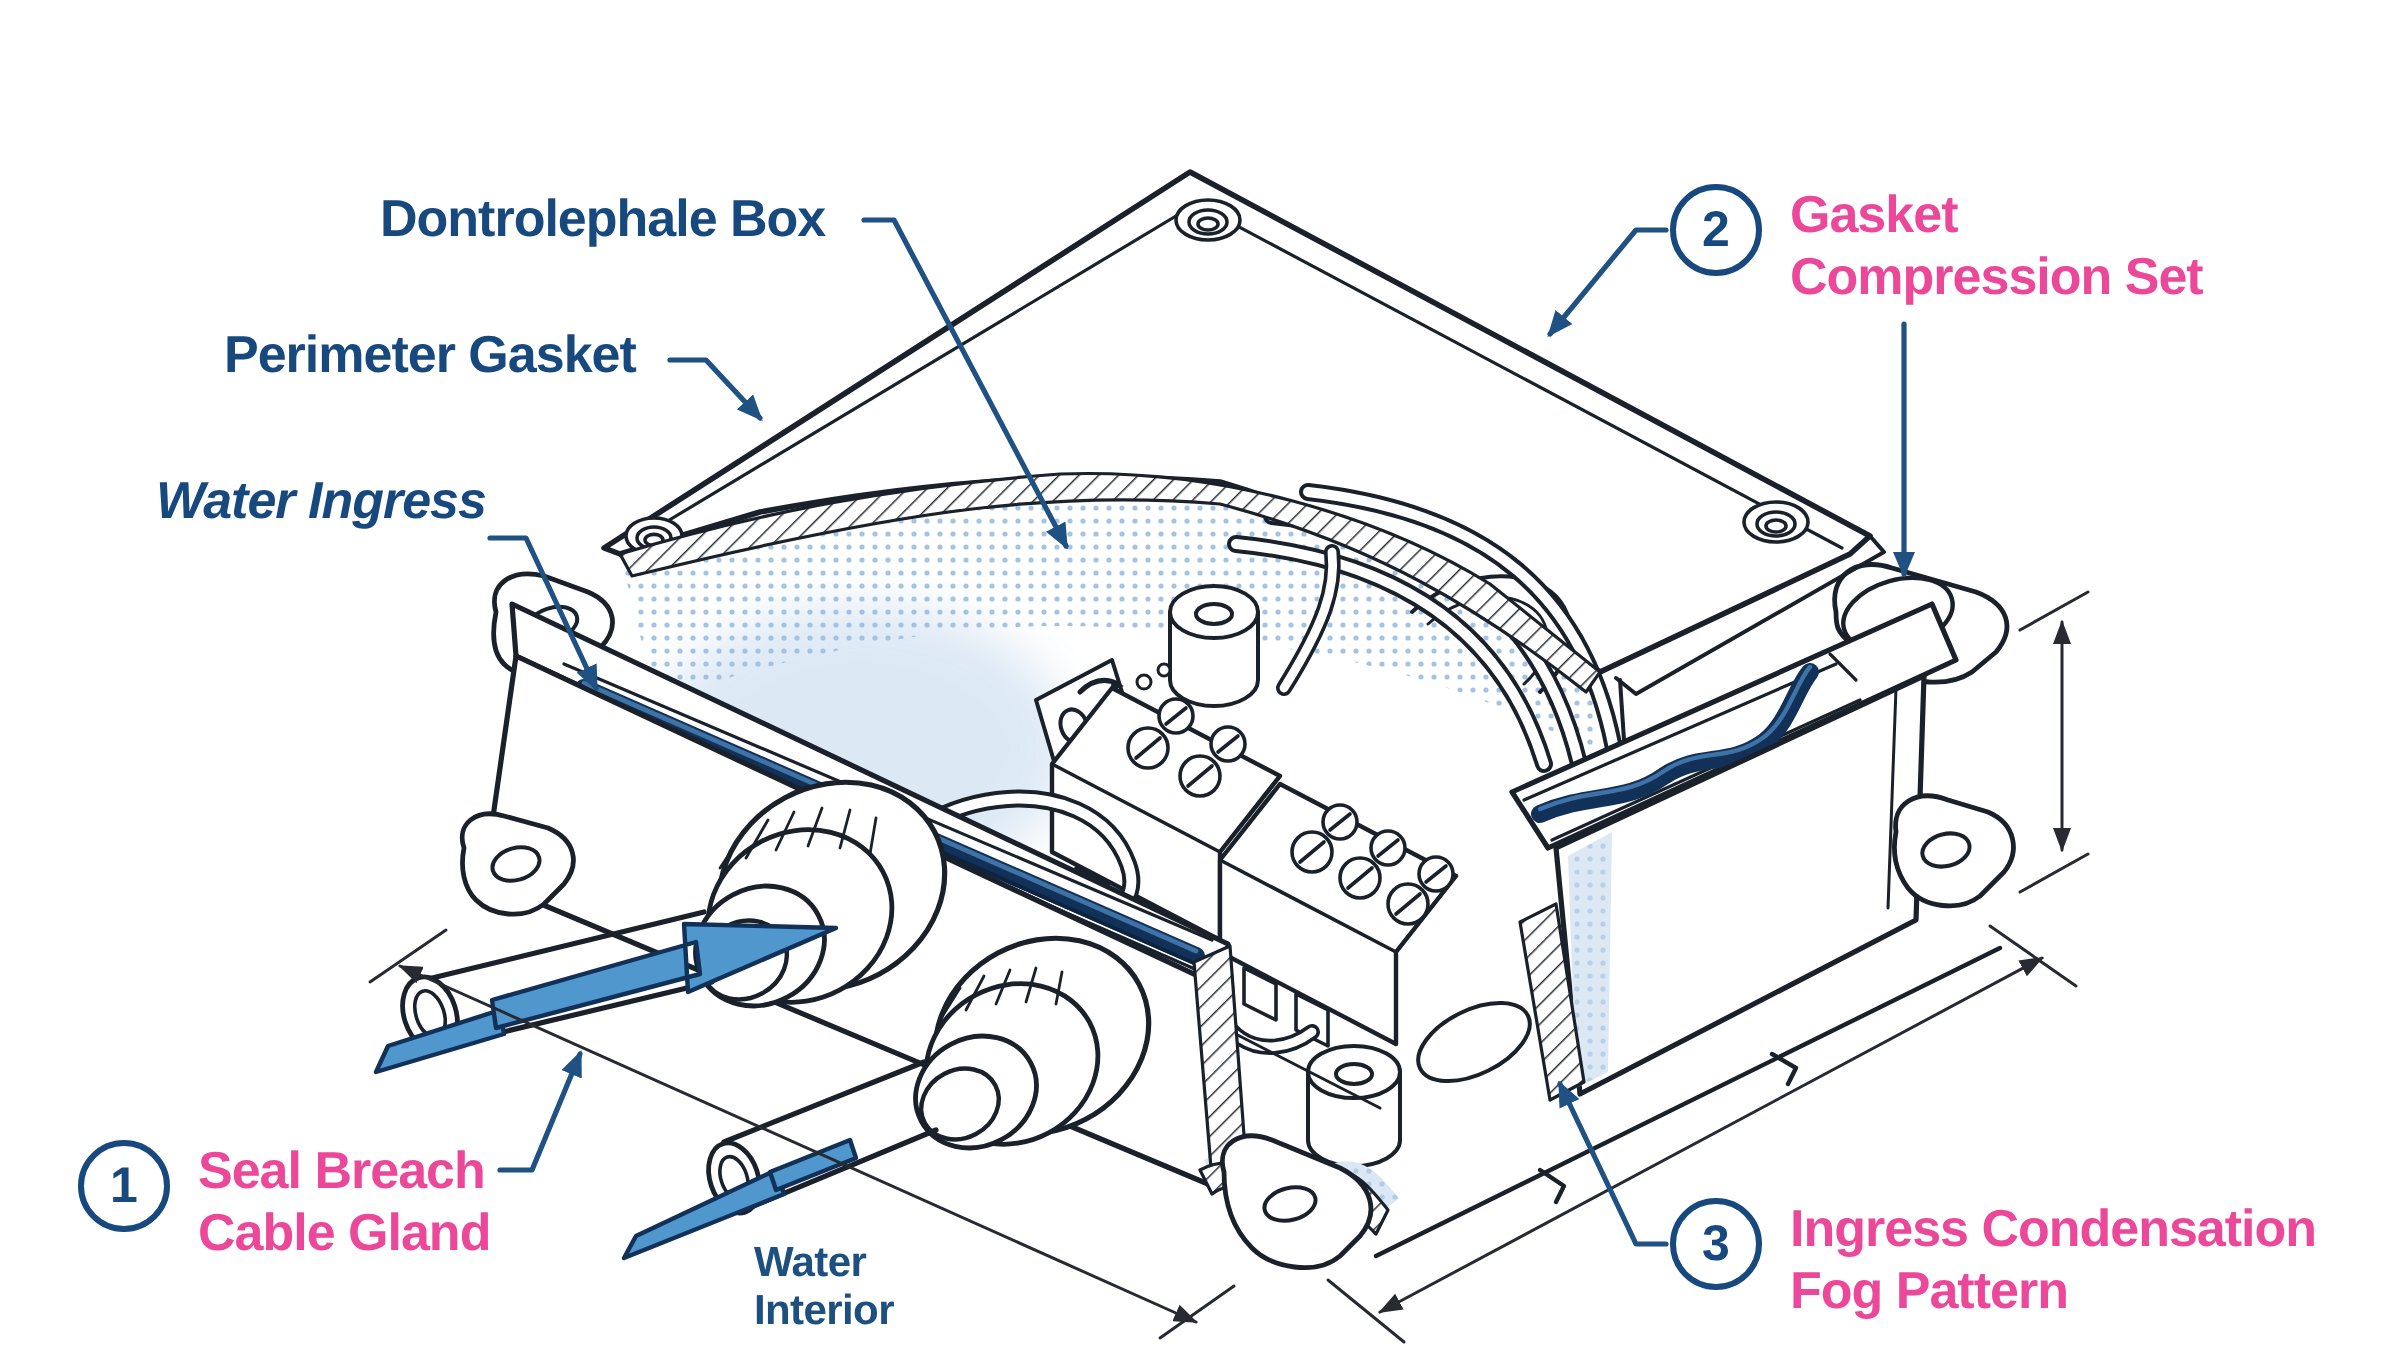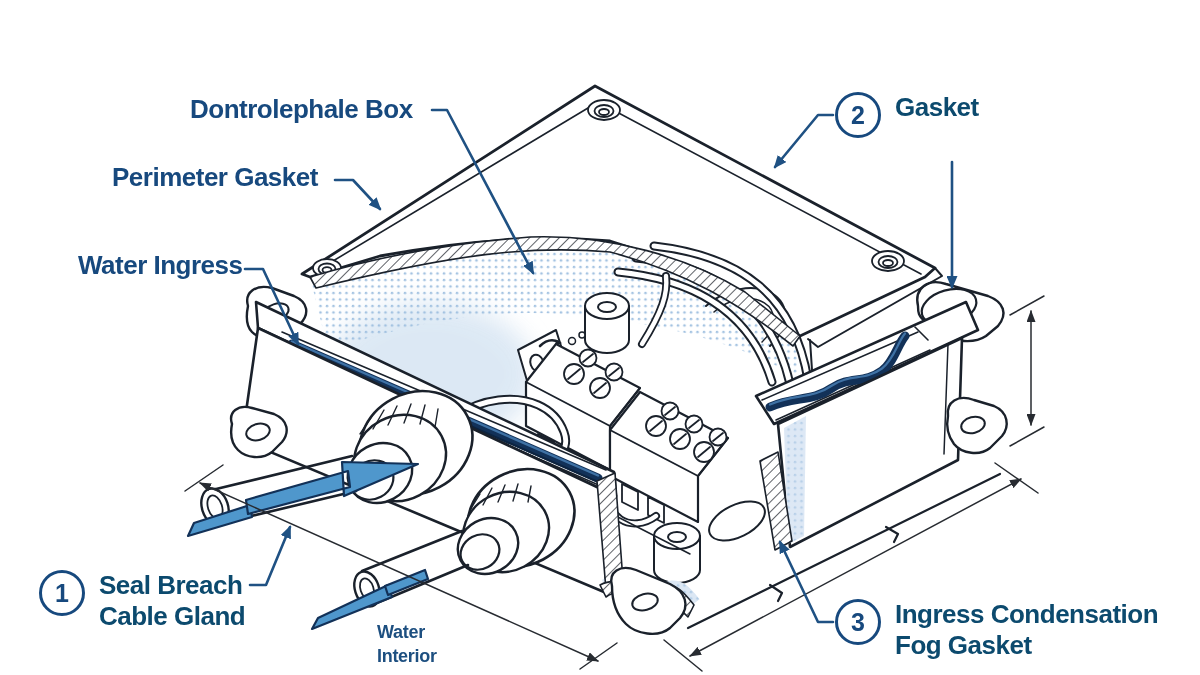--- a/index.html
+++ b/index.html
@@ -5,28 +5,28 @@
   html,body{margin:0;padding:0;background:#fff;}
   #canvas{
     position:relative;width:1200px;height:675px;overflow:hidden;
     background:#ffffff;font-family:"Liberation Sans","DejaVu Sans",sans-serif;margin-top:44px;
   }
   #canvas svg{position:absolute;left:0;top:0;}
   .lbl{
     position:absolute;color:#17497e;font-weight:bold;font-size:26px;
     letter-spacing:-0.5px;line-height:30px;white-space:nowrap;
   }
-  .lbl.small{font-size:18px;font-weight:bold;letter-spacing:-0.3px;line-height:24px;color:#1d4f80;}
+  .lbl.small{font-size:21px;font-weight:bold;letter-spacing:-0.3px;line-height:24px;color:#1d4f80;}
   .callout{position:absolute;display:flex;align-items:flex-start;gap:14px;}
   .badge{
     width:40px;height:40px;border:3px solid #17497e;border-radius:50%;
     display:flex;align-items:center;justify-content:center;
     color:#17497e;font-weight:bold;font-size:25px;flex:0 0 auto;background:#fff;
   }
-  .ctext{color:#0c4a6e;font-weight:bold;font-size:26px;letter-spacing:-0.5px;line-height:31px;white-space:nowrap;}
+  .ctext{color:#ec4899;font-weight:bold;font-size:26px;letter-spacing:-0.5px;line-height:31px;white-space:nowrap;}
   .footer-strip{
     position:absolute;left:0;top:670px;width:1200px;height:5px;opacity:.18;
     background:repeating-linear-gradient(90deg,#9aa0a6 0 16px,transparent 16px 26px,#9aa0a6 26px 60px,transparent 60px 74px);
   }
 </style>
 </head>
 <body>
 
 <div id="canvas">
 
@@ -296,42 +296,43 @@
     <path d="M245,225 L263,225 L298,300" marker-end="url(#navArrow)"></path>
     <path d="M833,71 L818,71 L775,123" marker-end="url(#navArrow)"></path>
     <path d="M952,118 L952,243" marker-end="url(#navArrow)"></path>
     <path d="M250,541 L266,541 L290,483" marker-end="url(#navArrow)"></path>
     <path d="M833,578 L818,578 L780,498" marker-end="url(#navArrow)"></path>
   </g>
 </svg>
 
 <div class="lbl" style="left:190px;top:50px;">Dontrolephale Box</div>
 <div class="lbl" style="left:112px;top:118px;">Perimeter Gasket</div>
-<div class="lbl" style="left:78px;top:206px;">Water Ingress</div>
+<div class="lbl" style="left:78px;top:191px;font-style:italic;">Water Ingress</div>
 
 <div class="callout" style="left:835px;top:48px;">
   <div class="badge">2</div>
   <div class="ctext">
     <div>Gasket</div>
+    <div>Compression Set</div>
   </div>
 </div>
 
 <div class="callout" style="left:39px;top:526px;">
   <div class="badge">1</div>
   <div class="ctext">
     <div>Seal Breach</div>
     <div>Cable Gland</div>
   </div>
 </div>
 
 <div class="callout" style="left:835px;top:555px;">
   <div class="badge">3</div>
   <div class="ctext">
     <div>Ingress Condensation</div>
-    <div>Fog Gasket</div>
+    <div>Fog Pattern</div>
   </div>
 </div>
 
 <div class="lbl small" style="left:377px;top:576px;">
   <div>Water</div>
   <div>Interior</div>
 </div>
 
 <div class="footer-strip"></div>
 

